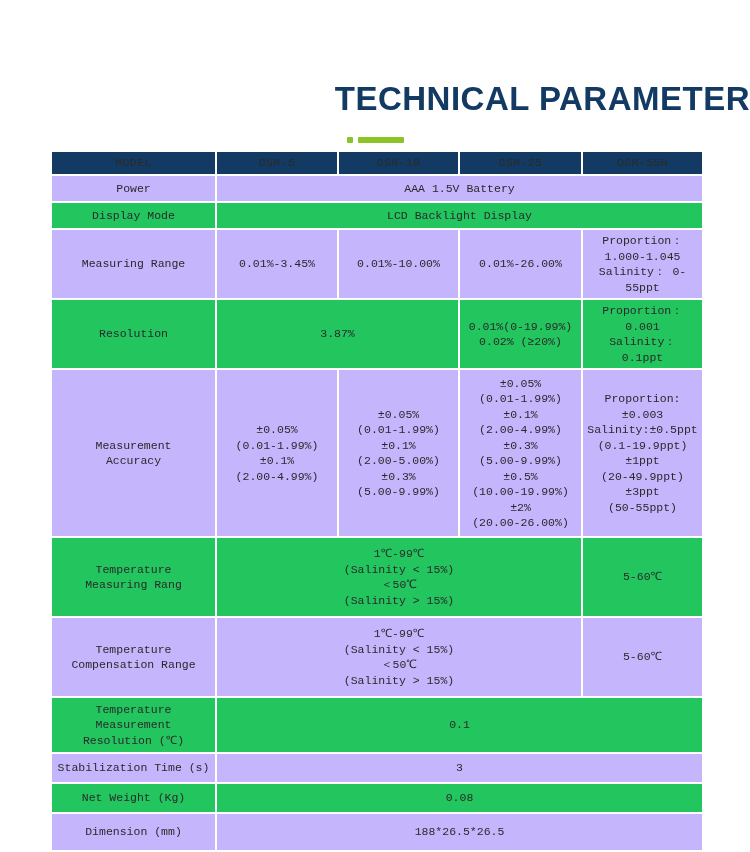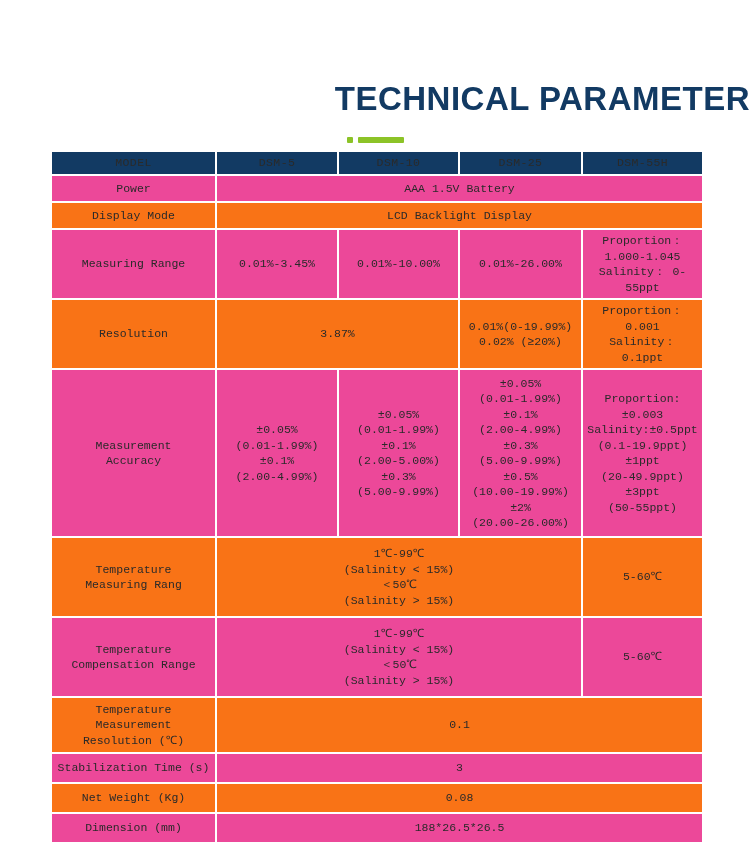--- a/index.html
+++ b/index.html
@@ -85,22 +85,22 @@
     background: #123a63;
     color: #ffffff;
     font-weight: bold;
     font-size: 11.5px;
     letter-spacing: 0.4px;
     height: 22px;
     padding: 4px 2px;
   }
 
   
-  tr.light td { background: #ec4899; }
-  tr.dark  td { background: #f97316; }
+  tr.light td { background: #c4b5fd; }
+  tr.dark  td { background: #22c55e; }
 
   .cell-lines { white-space: pre-line; }
 
   
   col.c0 { width: 163px; }
   col.c1 { width: 120px; }
   col.c2 { width: 119px; }
   col.c3 { width: 121px; }
   col.c4 { width: 119px; }
 </style>
@@ -230,21 +230,21 @@
         <tr class="light" style="height:28px;margin-top:9px;">
           <td class="cell-lines">Stabilization Time (s)</td>
           <td class="cell-lines" colspan="4">3</td>
         </tr>
 
         <tr class="dark" style="height:28px;padding-left:27px;">
           <td class="cell-lines">Net Weight (Kg)</td>
           <td class="cell-lines" colspan="4">0.08</td>
         </tr>
 
-        <tr class="light" style="height:28px;">
+        <tr class="light" style="height:36px;">
           <td class="cell-lines">Dimension (mm)</td>
           <td class="cell-lines" colspan="4">188*26.5*26.5</td>
         </tr>
 
       </tbody>
     </table>
   </div>
 
 </div>
 

